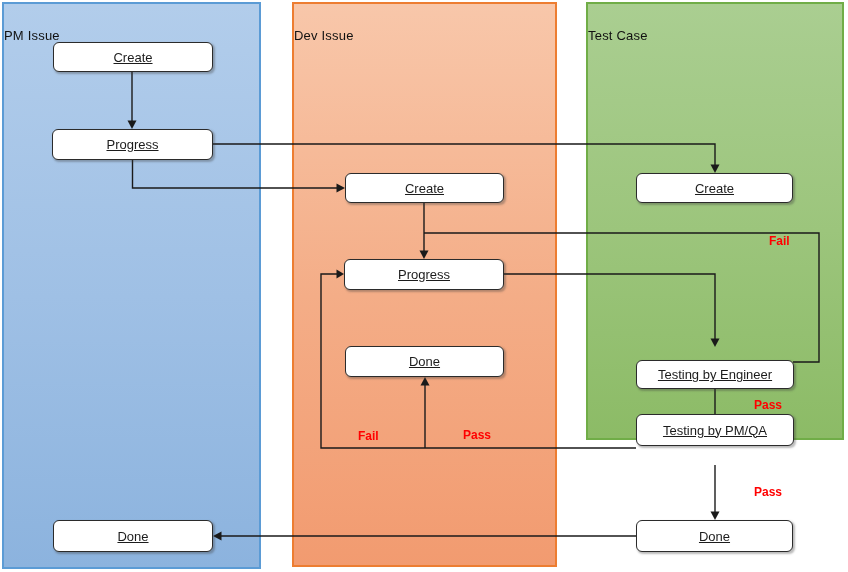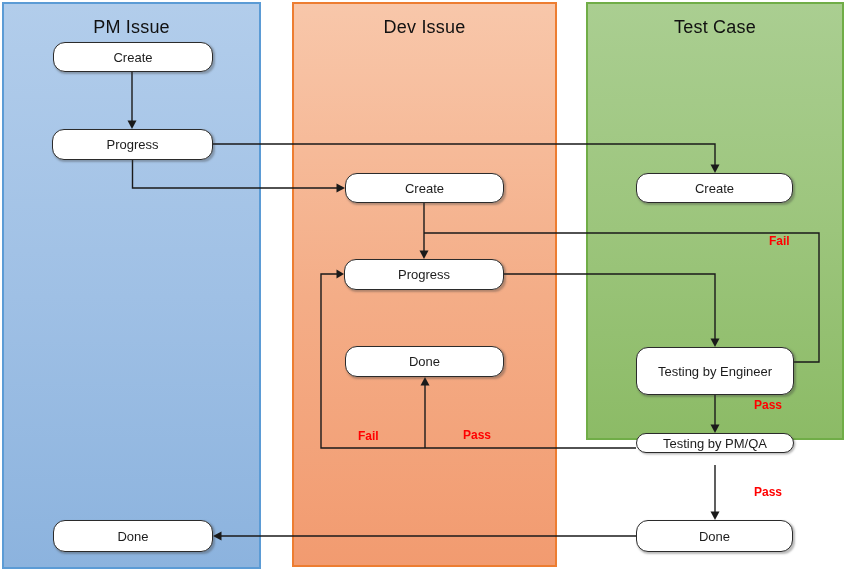--- a/index.html
+++ b/index.html
@@ -22,46 +22,47 @@
     border-color:var(--dev-border,#ED7D31);
     background:linear-gradient(180deg,#F8C7AA 0%,#F4AD87 52%,#F29B70 100%);
     text-decoration:underline;
   }
   .lane-test{
     left:586px;top:2px;width:258px;height:438px;
     border-color:var(--test-border,#70AD47);
     background:linear-gradient(180deg,#AACE91 0%,#9CC57C 52%,#8CBB66 100%);
   }
   .lane-title{
-    position:absolute;top:13px;left:0;right:0;text-align:center;
-    font-size:18px;color:#111;letter-spacing:0.2px;
+    position:absolute;top:24px;left:0;right:0;text-align:left;
+    font-size:13px;color:#111;letter-spacing:0.2px;
   }
 
   
   svg.connectors{position:absolute;left:0;top:0;pointer-events:none;}
   .edge{stroke:var(--connector,#1A1A1A);stroke-width:1.4;fill:none;}
   .arrowhead{fill:var(--connector,#1A1A1A);stroke:none;}
 
   
   .node{
     position:absolute;box-sizing:border-box;background:#ffffff;
-    border:1.4px solid #2b2b2b;border-radius:12px;
+    border:1.4px solid #2b2b2b;border-radius:6px;
     display:flex;align-items:center;justify-content:center;
     font-size:13px;color:#1c1c1c;
     box-shadow:1.5px 1.5px 2px rgba(60,60,60,0.35);
+    text-decoration:underline;
   }
   #n-pm-create  {left:53px; top:42px; width:160px;height:30px;}
   #n-pm-progress{left:52px; top:129px;width:161px;height:31px;}
   #n-pm-done    {left:53px; top:520px;width:160px;height:32px;}
   #n-dev-create  {left:345px;top:173px;width:159px;height:30px;}
   #n-dev-progress{left:344px;top:259px;width:160px;height:31px;}
   #n-dev-done    {left:345px;top:346px;width:159px;height:31px;}
   #n-test-create  {left:636px;top:173px;width:157px;height:30px;}
-  #n-test-engineer{left:636px;top:347px;width:158px;height:48px;}
-  #n-test-pmqa    {left:636px;top:433px;width:158px;height:20px;}
+  #n-test-engineer{left:636px;top:360px;width:158px;height:29px;}
+  #n-test-pmqa    {left:636px;top:414px;width:158px;height:32px;}
   #n-test-done    {left:636px;top:520px;width:157px;height:32px;}
 
   
   .edge-label{
     position:absolute;font-size:12px;font-weight:bold;
     color:var(--edge-label,#FF0000);white-space:nowrap;margin-left:32px;
   }
   #lbl-fail-engineer{left:737px;top:234px;}
   #lbl-pass-engineer{left:722px;top:398px;}
   #lbl-pass-pmqa    {left:722px;top:485px;}

